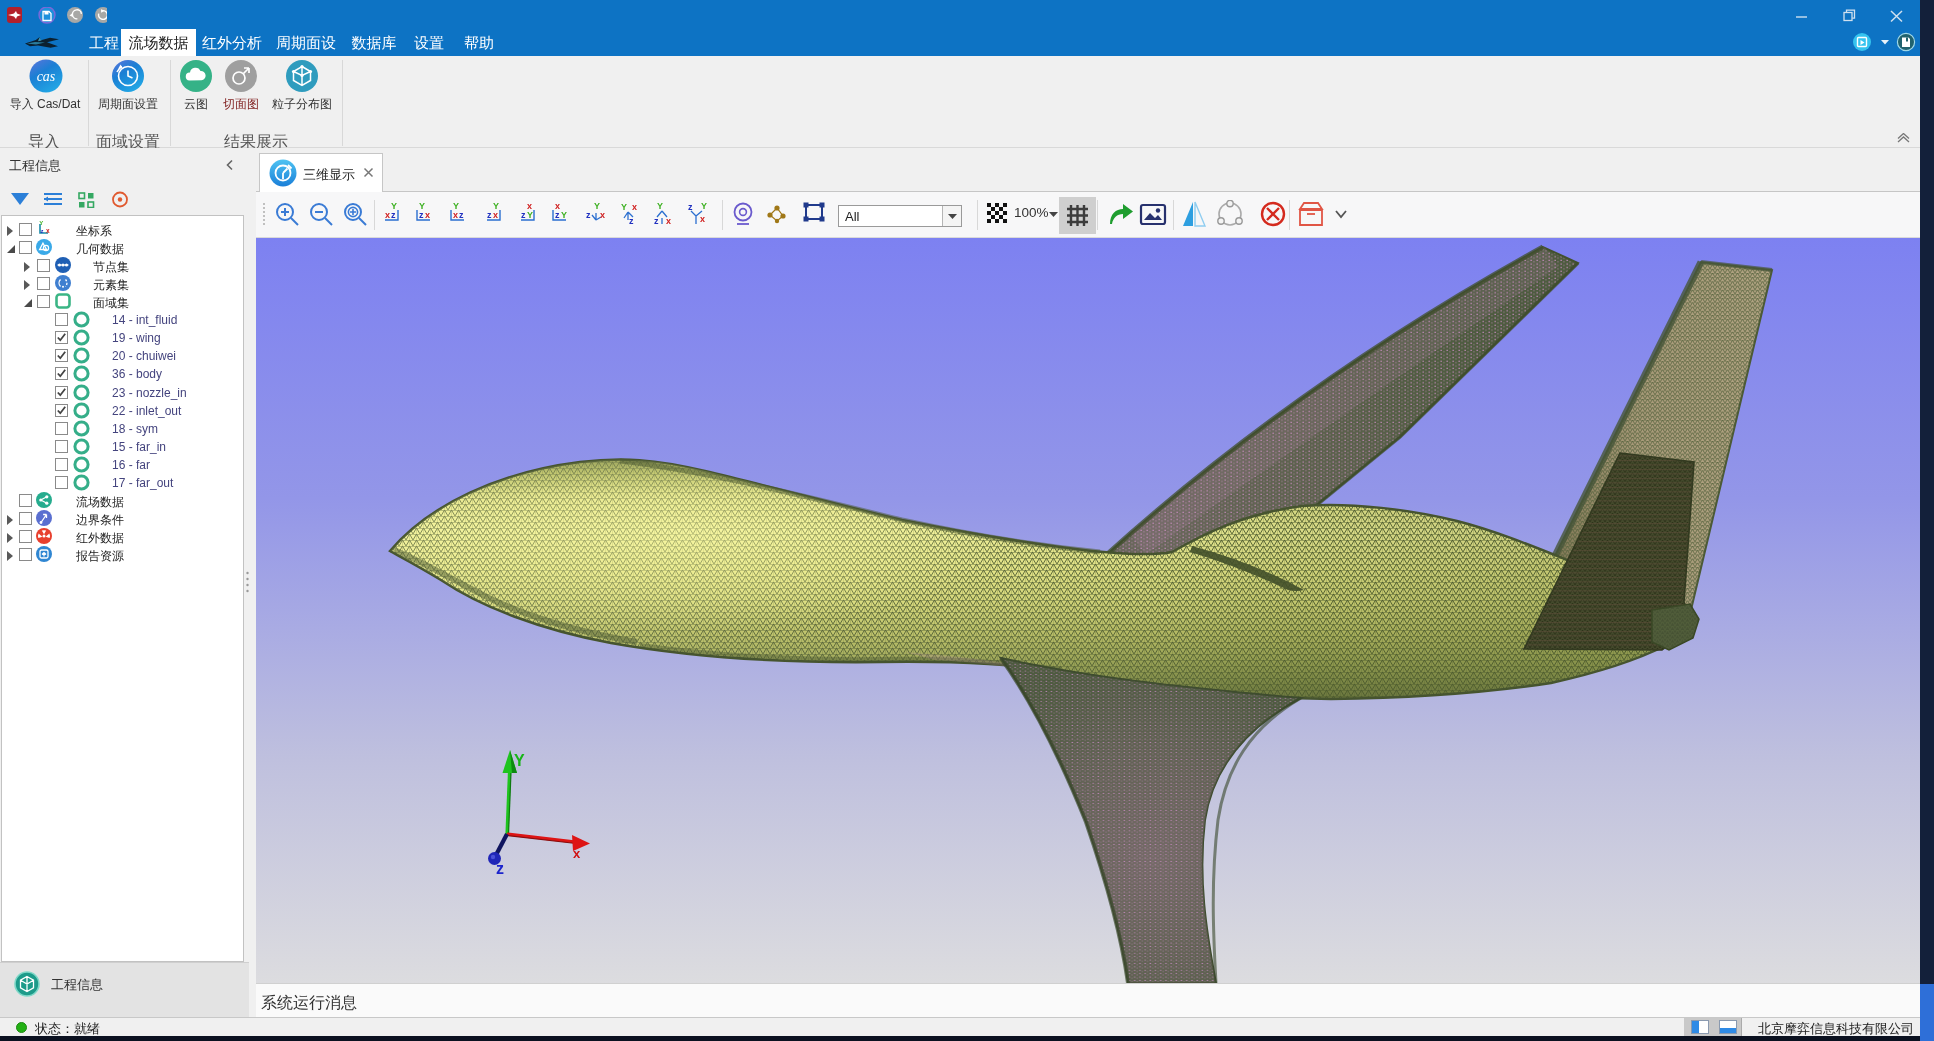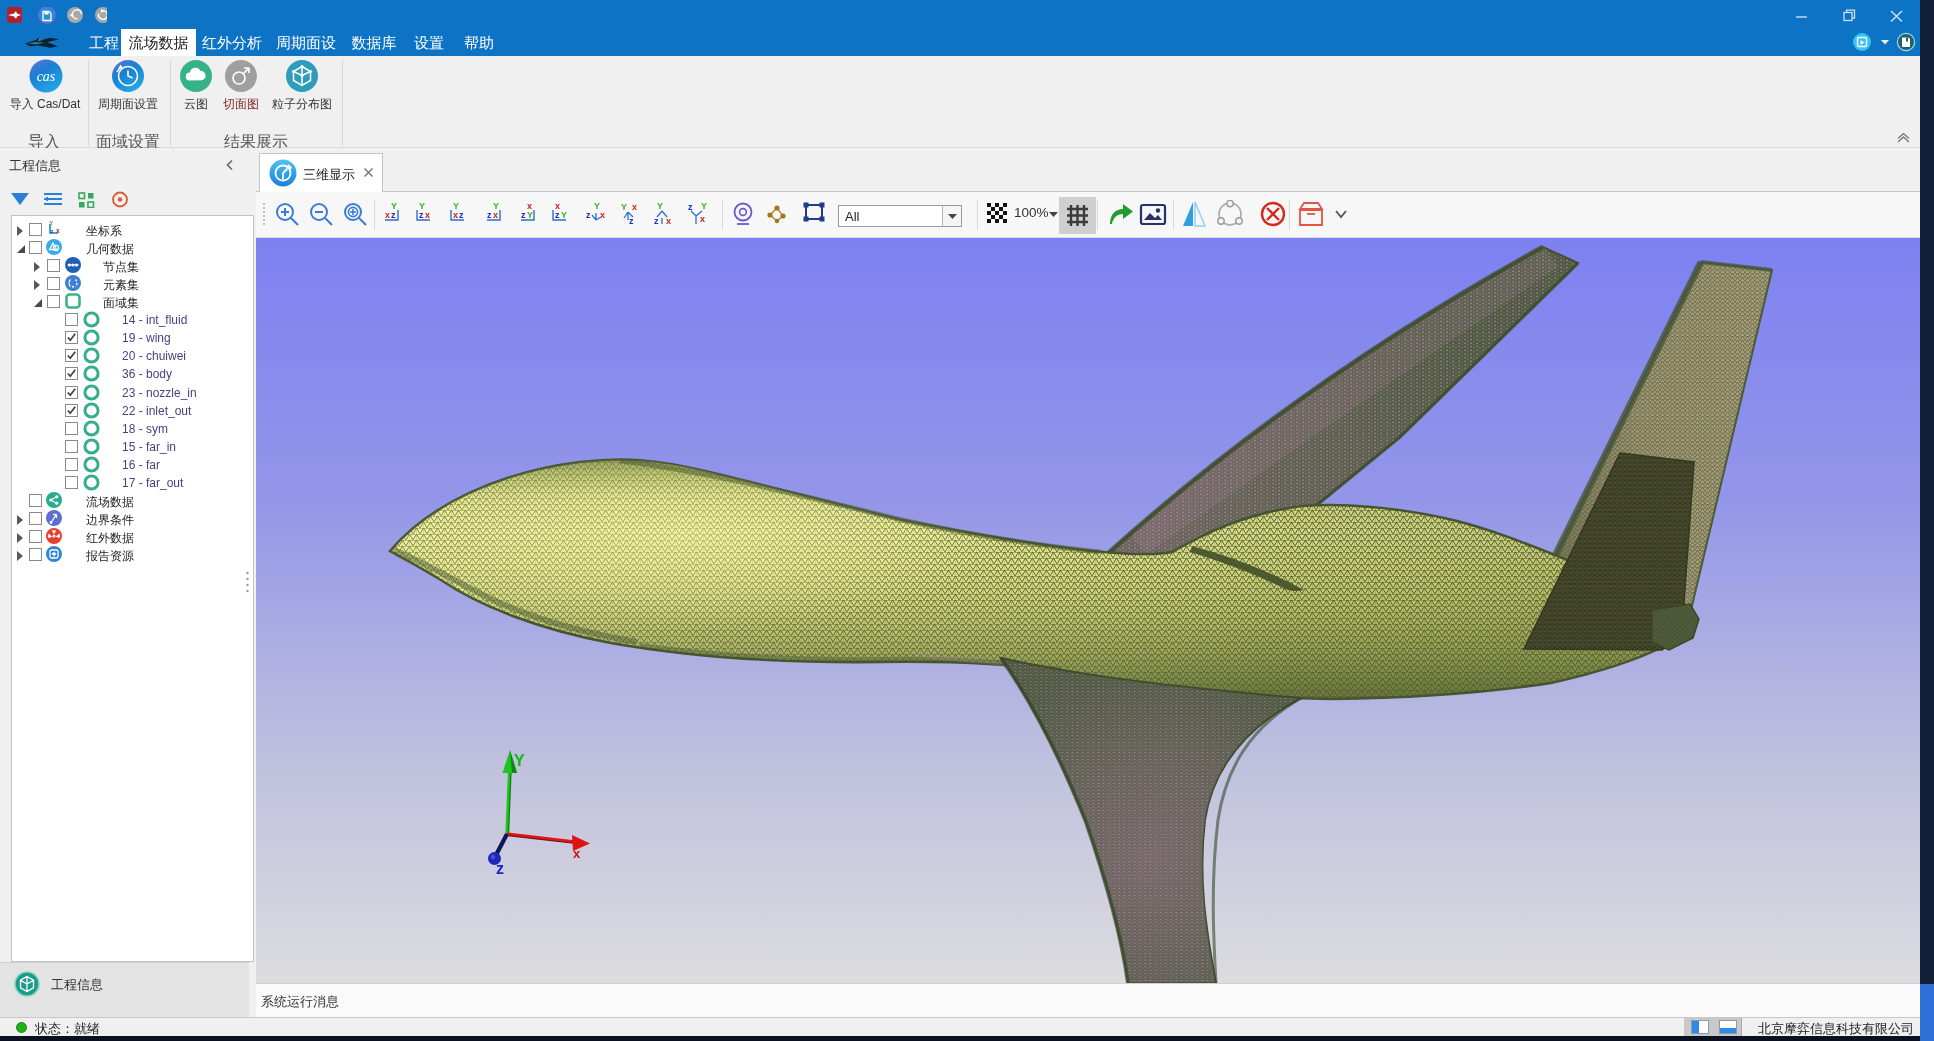--- a/index.html
+++ b/index.html
@@ -8,21 +8,21 @@
   .abs { position:absolute; }
   #win { position:absolute; left:0; top:0; width:1920px; height:1036px; background:#f0f0f0; }
   #titlebar { position:absolute; left:0; top:0; width:1920px; height:29px; background:#0d73c4; }
   #menurow { position:absolute; left:0; top:29px; width:1920px; height:27px; background:#0d73c4; }
   .mtab { position:absolute; top:0; height:27px; line-height:27px; color:#fff; font-size:15px; text-align:center; }
   #ribbon { position:absolute; left:0; top:56px; width:1920px; height:92px; background:#f0f0f0; border-bottom:1px solid #d9d9d9; }
   .glabel { position:absolute; top:76px; font-size:16px; color:#555; text-align:center; }
   .ilabel { position:absolute; top:40px; font-size:12px; color:#333; text-align:center; }
   .gsep { position:absolute; top:4px; height:86px; width:1px; background:#d8d8d8; }
   #leftpanel { position:absolute; left:0; top:148px; width:249px; height:869px; background:#f0f0f0; }
-  #treebox { position:absolute; left:11px; top:67px; width:243px; height:747px; background:#fff; border:1px solid #c2c2c2;text-align:right; }
+  #treebox { position:absolute; left:1px; top:67px; width:243px; height:747px; background:#fff; border:1px solid #c2c2c2;text-align:right; }
   .trow { position:absolute; height:18px; width:240px; }
   .cb { position:absolute; width:13px; height:13px; border:1px solid #8a8a8a; background:#fff; top:2px; }
   .tlabel { position:absolute; top:2px; font-size:12px; color:#1e1e1e; white-space:nowrap; }
   .tnum { color:#44447e; }
   .exp { position:absolute; width:0; height:0; top:5px; border-top:5px solid transparent; border-bottom:5px solid transparent; border-left:6px solid #595959; }
   .exp2 { position:absolute; width:0; height:0; top:6px; border-left:8px solid transparent; border-bottom:8px solid #4a4a4a; }
   #panelbottom { position:absolute; left:0; top:814px; width:249px; height:55px; background:#e3e3e3; border-top:1px solid #cfcfcf; }
   #main { position:absolute; left:256px; top:148px; width:1664px; height:869px; }
   #tabbar { position:absolute; left:0; top:0; width:1664px; height:44px; background:#f0f0f0; border-bottom:1px solid #c6c6c6; }
   #vtab { position:absolute; left:3px; top:5px; width:124px; height:39px; background:#fff; border:1px solid #c6c6c6; border-bottom:none; z-index:2; }
@@ -774,21 +774,21 @@
           <path d="M 590 843.5 L 572 835 L 573 851 Z" fill="#de1414"></path>
           <text x="573" y="858" font-size="13" font-weight="bold" fill="#d01212">x</text>
           <line x1="507" y1="834" x2="496" y2="855" stroke="#10155f" stroke-width="4.2"></line>
           <circle cx="494.5" cy="858.5" r="6.5" fill="#2026b8"></circle>
           <circle cx="493" cy="857" r="2.2" fill="#4a50d8"></circle>
           <text x="496" y="874" font-size="16" font-weight="bold" fill="#1c24cc">z</text>
         </g>
       </svg>
     </div>
     <div id="msgbar">
-      <div class="abs" style="left:5px;top:9px;font-size:13px;color:#333;">系统运行消息</div>
+      <div class="abs" style="left:5px;top:9px;font-size:16px;color:#333;">系统运行消息</div>
     </div>
   </div>
   <div id="statusbar">
     <svg class="abs" style="left:16px;top:4px" width="11" height="11">
         <circle cx="5.5" cy="5.5" r="5" fill="#23b014" stroke="#1a8a10" stroke-width="1"></circle>
       </svg>
     <div class="abs" style="left:35px;top:2px;font-size:13px;color:#222;">状态：就绪</div>
     <div class="abs" style="left:1684px;top:0;width:57px;height:19px;background:#c9c9c9;">
       <svg class="abs" style="left:7px;top:2px" width="18" height="14">
           <rect x="0.5" y="0.5" width="17" height="13" fill="#fff" stroke="#8a9ab0"></rect>

